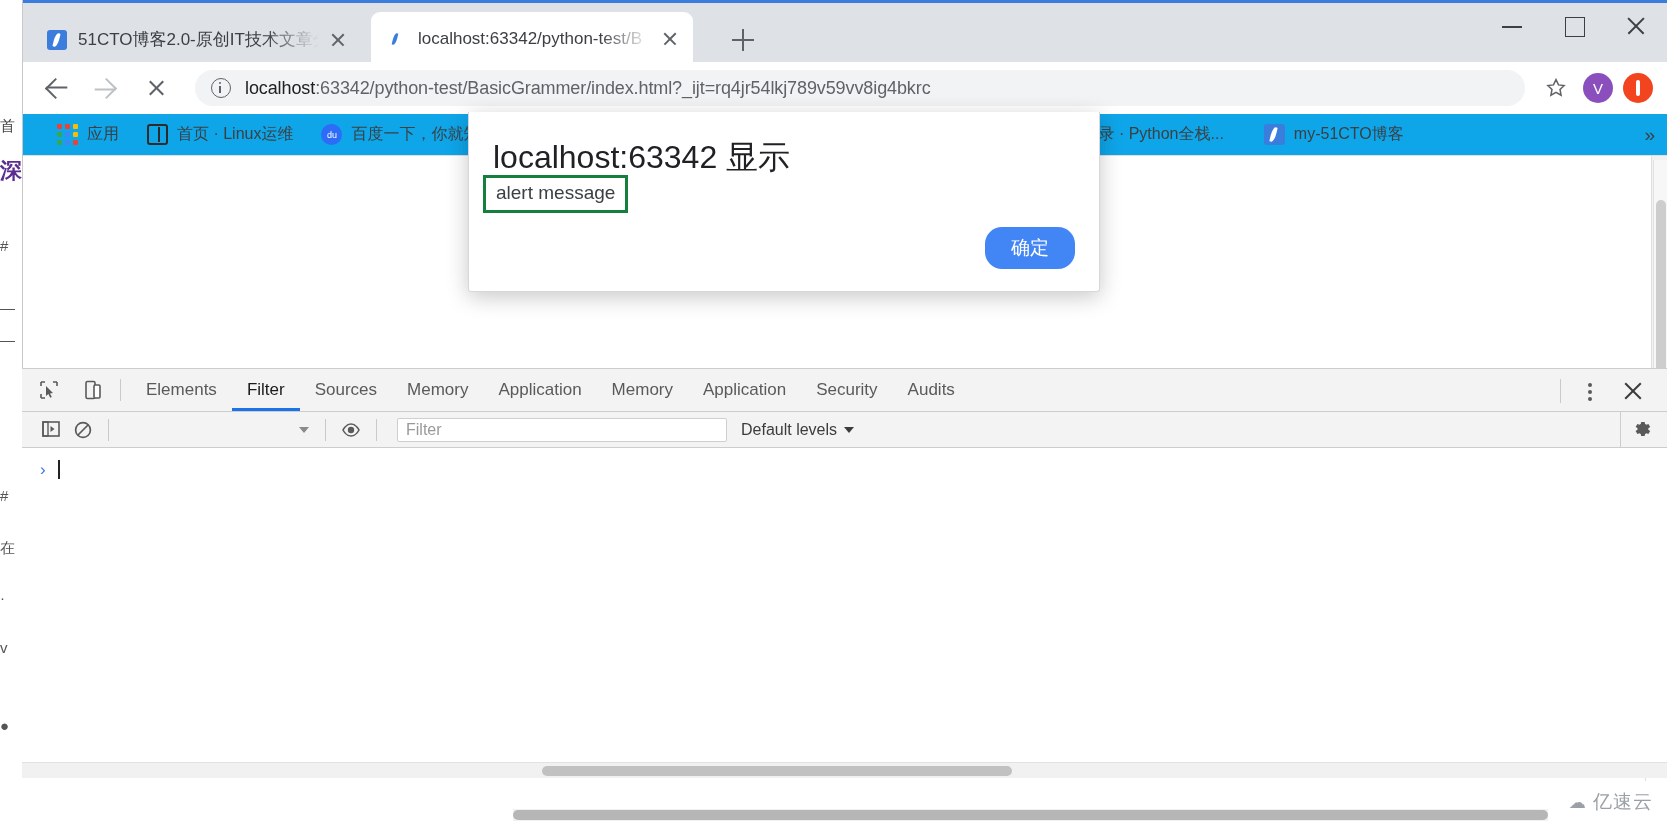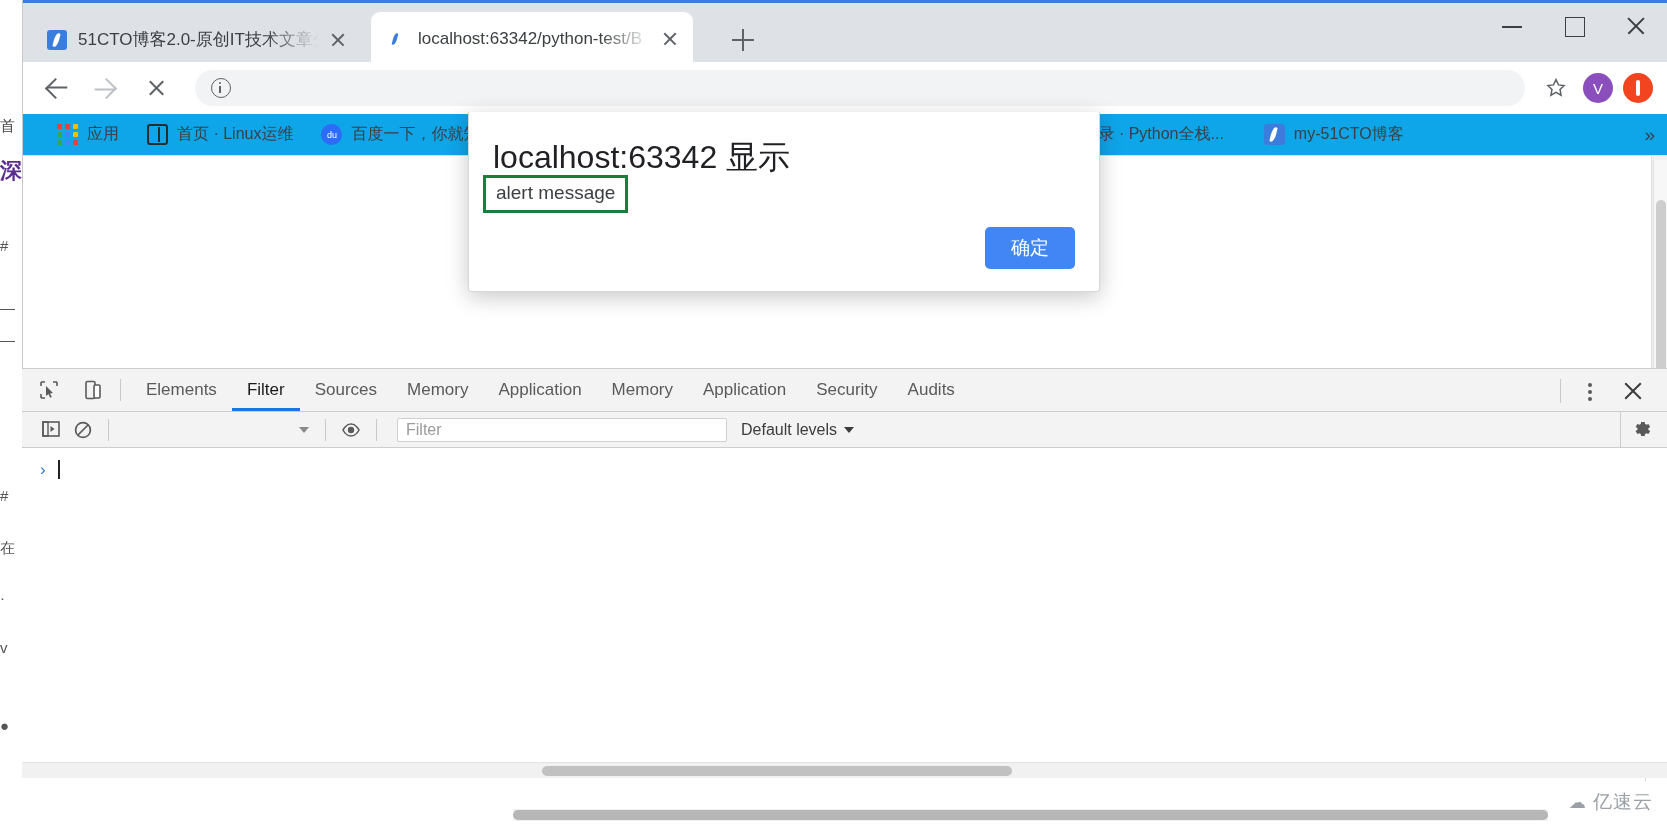--- a/index.html
+++ b/index.html
@@ -438,21 +438,21 @@
     font-size: 19px;
     color: #3c4043;
   }
   .dialog-ok {
     position: absolute;
     right: 24px; bottom: 22px;
     width: 90px; height: 42px;
     background: #4285f4;
     color: #ffffff;
     border: none;
-    border-radius: 5px;
+    border-radius: 17px;
     font-size: 19px;
     font-family: inherit;
     cursor: pointer;
   }
 
   
   .devtools {
     position: absolute;
     left: 22px; top: 368px;
     width: 1645px; height: 402px;
@@ -751,20 +751,21 @@
       <div class="navbtn">
           <span class="arrow-left"></span>
         </div>
       <div class="navbtn">
           <span class="arrow-right disabled"></span>
         </div>
       <div class="navbtn stopbtn"></div>
 
       <div class="omnibox">
         <span class="info-icon"></span>
+        <span class="url"><span class="host-strong">localhost</span><span>:63342/python-test/BasicGrammer/index.html?_ijt=rq4jr54lkj789v59vv8ig4bkrc</span></span>
       </div>
 
       <div class="star">
         <svg width="20" height="20" viewBox="0 0 20 20">
           <path d="M10 1.6l2.5 5.3 5.6.7-4.1 3.9 1.1 5.7-5.1-2.9-5.1 2.9 1.1-5.7L1.9 7.6l5.6-.7z" fill="none" stroke="#5f6368" stroke-width="1.5"></path>
         </svg>
       </div>
       <div class="avatar">V</div>
       <div class="menu-dot"></div>
     </div>

